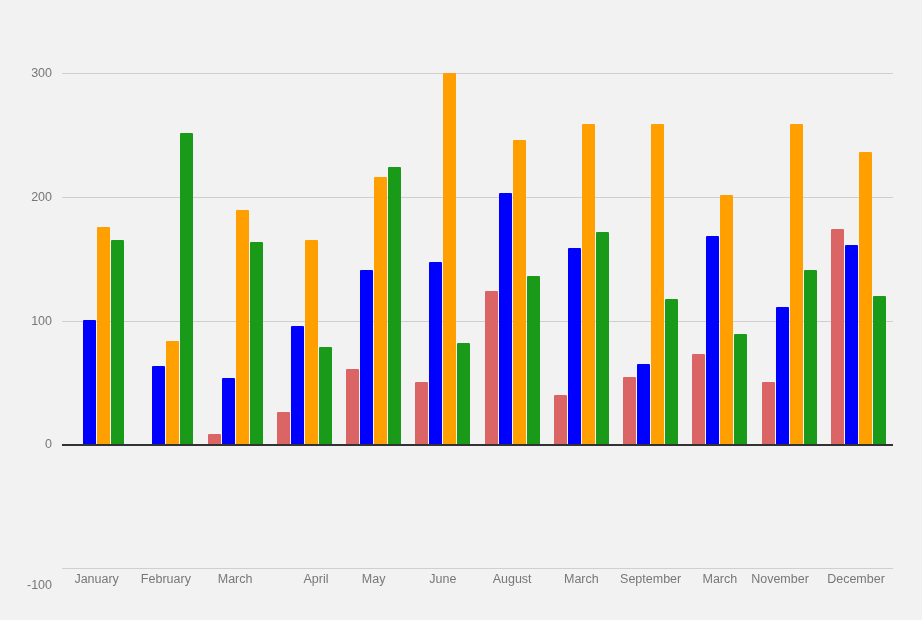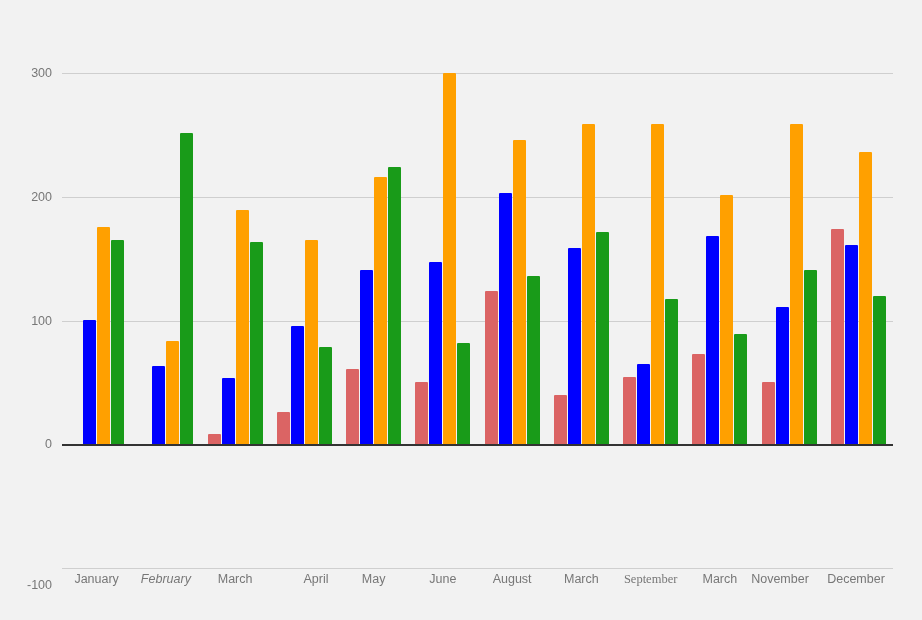--- a/index.html
+++ b/index.html
@@ -213,26 +213,26 @@
       <div class="group" style="left: 761.75px; width: 69.25px;">
         <div class="bar" title="2017 December: 174" style="left: 7.125px; height: 215.325px; background: rgb(219, 100, 100);"></div>
         <div class="bar" title="2018 December: 161" style="left: 21.125px; height: 199.238px; background: rgb(0, 0, 255);"></div>
         <div class="bar" title="2019 December: 236" style="left: 35.125px; height: 292.05px; background: rgb(255, 160, 0);"></div>
         <div class="bar" title="2020 December: 120" style="left: 49.125px; height: 148.5px; background: rgb(25, 155, 25);"></div>
       </div>
     </div>
 
   <div id="xlabels">
       <div class="xtick-label" style="left: 34.625px;">January</div>
-      <div class="xtick-label" style="left: 103.875px; font-style: italic;">February</div>
+      <div class="xtick-label" style="left: 103.875px;">February</div>
       <div class="xtick-label" style="left: 173.125px;">March</div>
       <div class="xtick-label" style="left: 254px;">April</div>
       <div class="xtick-label" style="left: 311.625px;">May</div>
       <div class="xtick-label" style="left: 380.875px;">June</div>
       <div class="xtick-label" style="left: 450.125px;">August</div>
       <div class="xtick-label" style="left: 519.375px;">March</div>
-      <div class="xtick-label" style="left: 588.625px; font-family: Liberation Serif, serif;">September</div>
+      <div class="xtick-label" style="left: 588.625px;">September</div>
       <div class="xtick-label" style="left: 657.875px;">March</div>
       <div class="xtick-label" style="left: 718px;">November</div>
       <div class="xtick-label" style="left: 794px;">December</div>
     </div>
 
 </div>
 
 </body></html>

